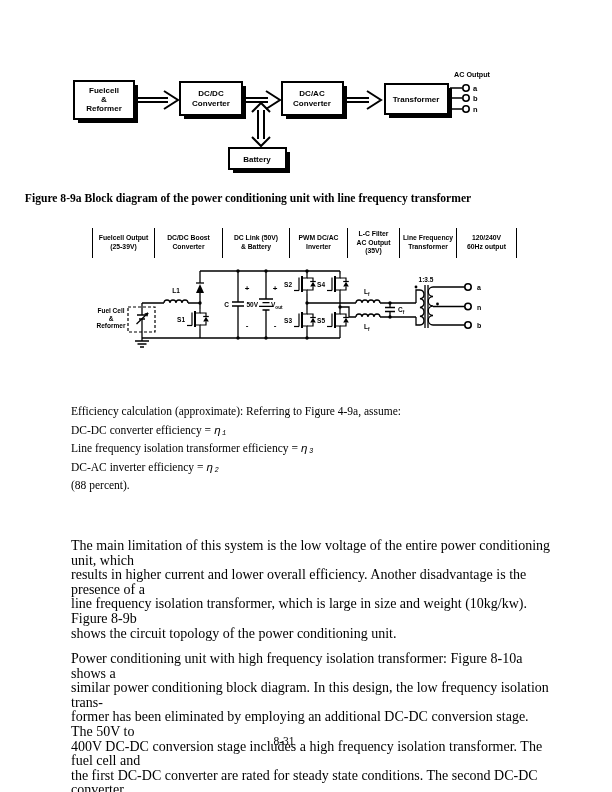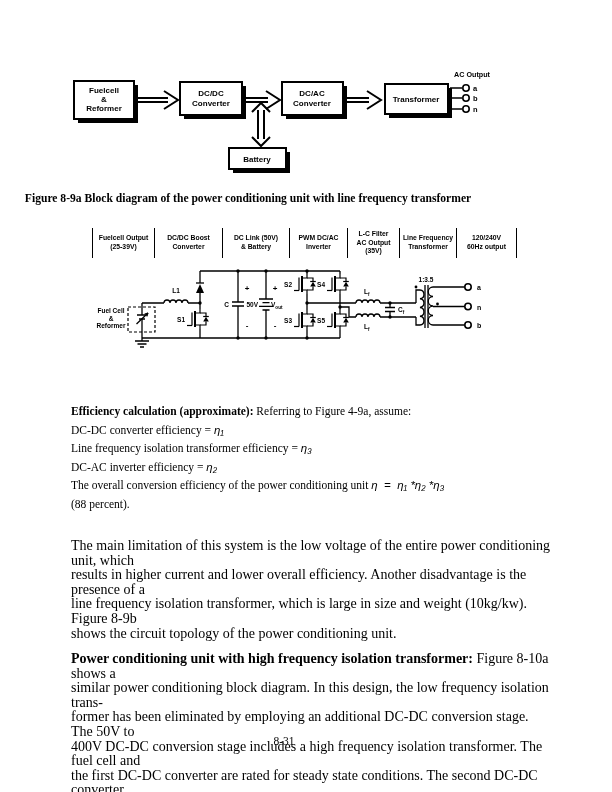--- a/index.html
+++ b/index.html
@@ -10,22 +10,22 @@
            font-size:11.6px;line-height:15px;white-space:pre-line;}
   #caption-9a{top:191px;}
   #caption-9b{top:363px;}
   .stage-row{position:absolute;top:228px;left:92px;display:flex;height:30px;}
   .stage{border-left:1.4px solid #000;display:flex;align-items:center;justify-content:center;
          text-align:center;font-family:"Liberation Sans","DejaVu Sans",sans-serif;font-weight:bold;
          font-size:6.8px;line-height:1.32;white-space:pre-line;height:30px;box-sizing:border-box;}
   .stage:last-child{border-right:1.4px solid #000;}
   .eff{position:absolute;top:402px;left:71px;width:500px;font-size:11.5px;}
   .eff .line{height:18.5px;line-height:18.5px;white-space:pre;}
-  .bold-lead{font-weight:bold;}
-  .eta{font-style:italic;font-family:Liberation Sans, sans-serif;}
+  .bold-lead{font-weight:normal;}
+  .eta{font-style:italic;font-family:Liberation Mono, monospace;}
   .para{position:absolute;left:71px;width:480px;font-size:14px;line-height:14.6px;white-space:pre-line;}
   #para1{top:539px;}
   #para2{top:610px;margin-top:42px;}
   #page-number{position:absolute;top:735px;left:0;width:568px;text-align:center;font-size:11.5px;}
 </style>
 </head>
 <body>
 
 <div class="page">
 
@@ -229,21 +229,20 @@
       <text x="275" y="66">-</text>
     </g>
   </svg>
 
 
   <div class="eff">
     <div class="line"><span class="bold-lead">Efficiency calculation (approximate):</span><span> Referring to Figure 4-9a, assume:</span></div>
     <div class="line"><span>DC-DC converter efficiency = </span><span class="eta">η₁</span></div>
     <div class="line"><span>Line frequency isolation transformer efficiency = </span><span class="eta">η₃</span></div>
     <div class="line"><span>DC-AC inverter efficiency = </span><span class="eta">η₂</span></div>
-    <div class="line"><span>The overall conversion efficiency of the power conditioning unit </span><span class="eta">η  =  η₁ *η₂ *η₃</span></div>
     <div class="line">(88 percent).</div>
   </div>
 
   <div id="para1" class="para">The main limitation of this system is the low voltage of the entire power conditioning unit, which
 results in higher current and lower overall efficiency. Another disadvantage is the presence of a
 line frequency isolation transformer, which is large in size and weight (10kg/kw). Figure 8-9b
 shows the circuit topology of the power conditioning unit.</div>
 
   <div id="para2" class="para"><span class="bold-lead">Power conditioning unit with high frequency isolation transformer:</span><span> Figure 8-10a shows a
 similar power conditioning block diagram. In this design, the low frequency isolation trans-

